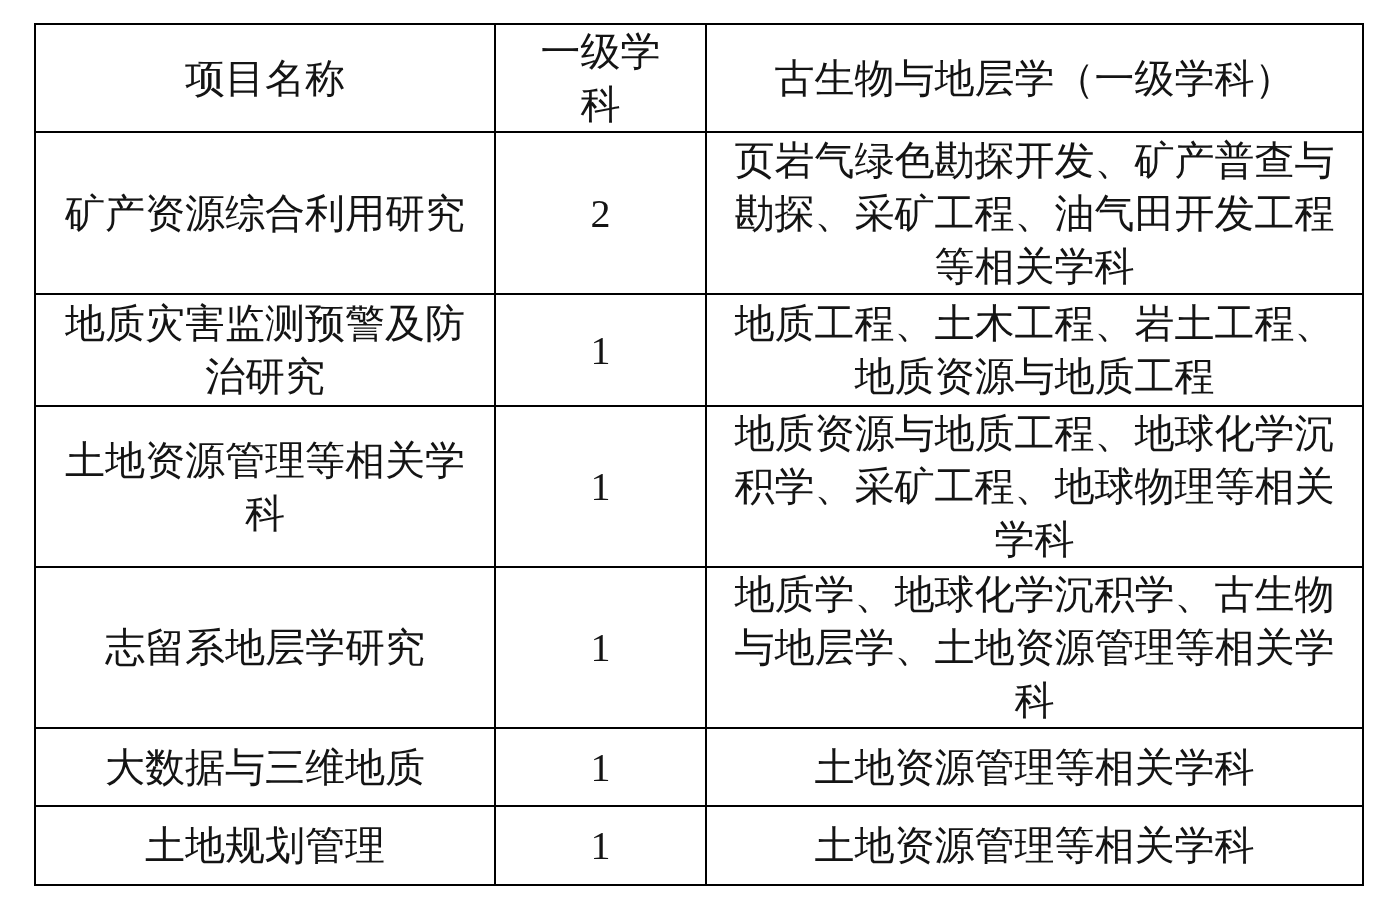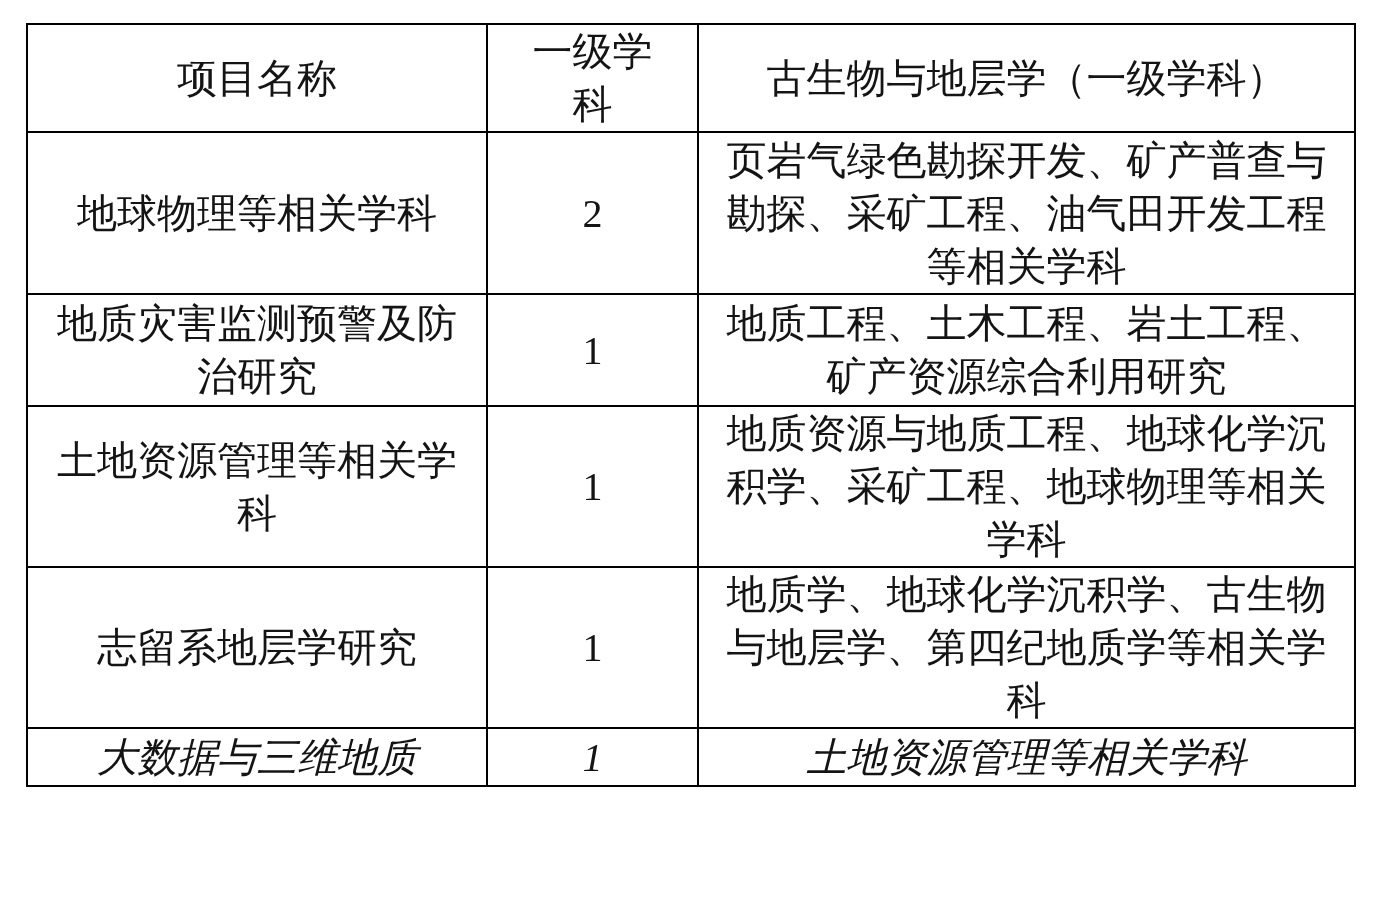--- a/index.html
+++ b/index.html
@@ -15,21 +15,21 @@
 
   .doc-canvas {
     position: relative;
     width: 1399px;
     height: 921px;
     background: #ffffff;
   }
 
   table.recruit-table {
     position: absolute;
-    left: 26px;
+    left: 34px;
     top: 23px;
     width: 1328px;
     table-layout: fixed;
     border-collapse: collapse;
   }
 
   .recruit-table col.c-project   { width: 460px; }
   .recruit-table col.c-headcount { width: 211px; }
   .recruit-table col.c-majors    { width: 657px; }
 
@@ -44,21 +44,21 @@
     padding: 0 26px;
     word-break: normal;
     line-break: strict;
   }
 
   tr.r-head { height: 105px; }
   tr.r-0 { height: 162px; }
   tr.r-1 { height: 112px; border-radius: 28px; }
   tr.r-2 { height: 160px; }
   tr.r-3 { height: 156px; }
-  tr.r-4 { height: 58px; font-style: italic;  }
+  tr.r-4 { height: 78px;  }
   tr.r-5 { height: 79px;  }
 </style>
 </head>
 <body>
 
 <div class="doc-canvas">
   <table class="recruit-table">
     <colgroup>
       <col class="c-project">
       <col class="c-headcount">
@@ -66,39 +66,44 @@
     </colgroup>
     <thead>
       <tr class="r-head">
         <th>项目名称</th>
         <th>一级学科</th>
         <th>古生物与地层学（一级学科）</th>
       </tr>
     </thead>
     <tbody>
       <tr class="r-0">
-        <td>地球物理等相关学科</td>
+        <td>矿产资源综合利用研究</td>
         <td>2</td>
         <td>页岩气绿色勘探开发、矿产普查与勘探、采矿工程、油气田开发工程等相关学科</td>
       </tr>
       <tr class="r-1">
         <td>地质灾害监测预警及防治研究</td>
         <td>1</td>
-        <td>地质工程、土木工程、岩土工程、矿产资源综合利用研究</td>
+        <td>地质工程、土木工程、岩土工程、地质资源与地质工程</td>
       </tr>
       <tr class="r-2">
         <td>土地资源管理等相关学科</td>
         <td>1</td>
         <td>地质资源与地质工程、地球化学沉积学、采矿工程、地球物理等相关学科</td>
       </tr>
       <tr class="r-3">
         <td>志留系地层学研究</td>
         <td>1</td>
-        <td>地质学、地球化学沉积学、古生物与地层学、第四纪地质学等相关学科</td>
+        <td>地质学、地球化学沉积学、古生物与地层学、土地资源管理等相关学科</td>
       </tr>
       <tr class="r-4">
         <td>大数据与三维地质</td>
+        <td>1</td>
+        <td>土地资源管理等相关学科</td>
+      </tr>
+      <tr class="r-5">
+        <td>土地规划管理</td>
         <td>1</td>
         <td>土地资源管理等相关学科</td>
       </tr>
     </tbody>
   </table>
 </div>
 
 </body></html>

